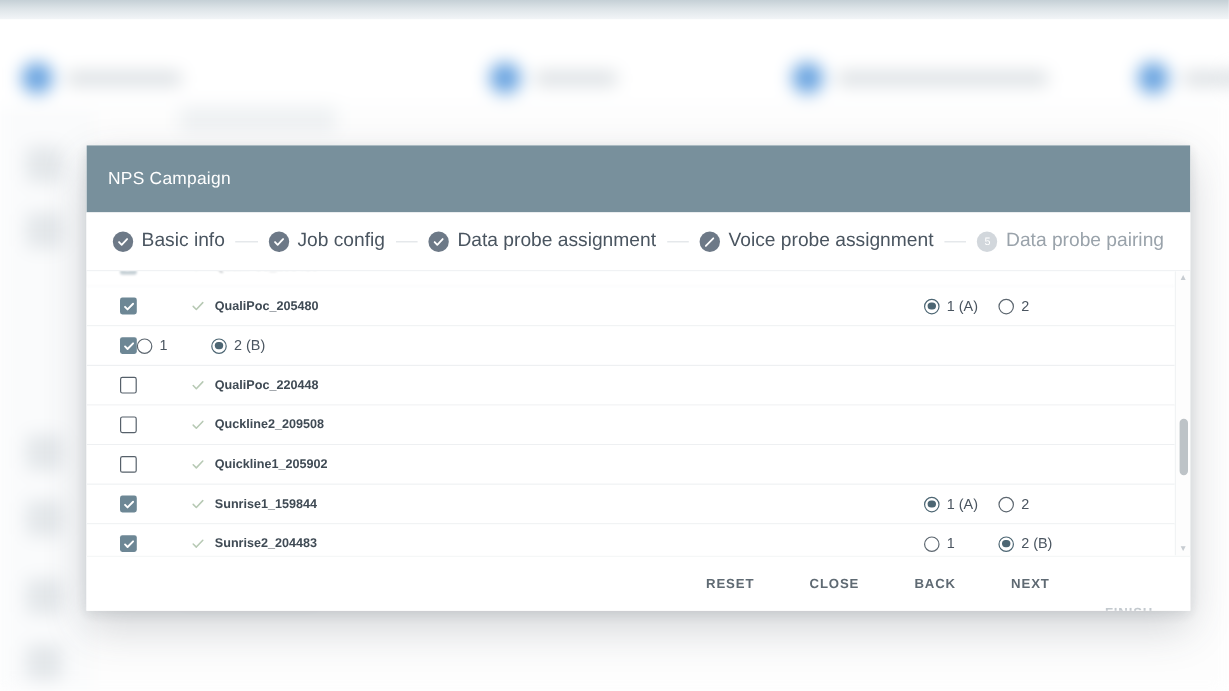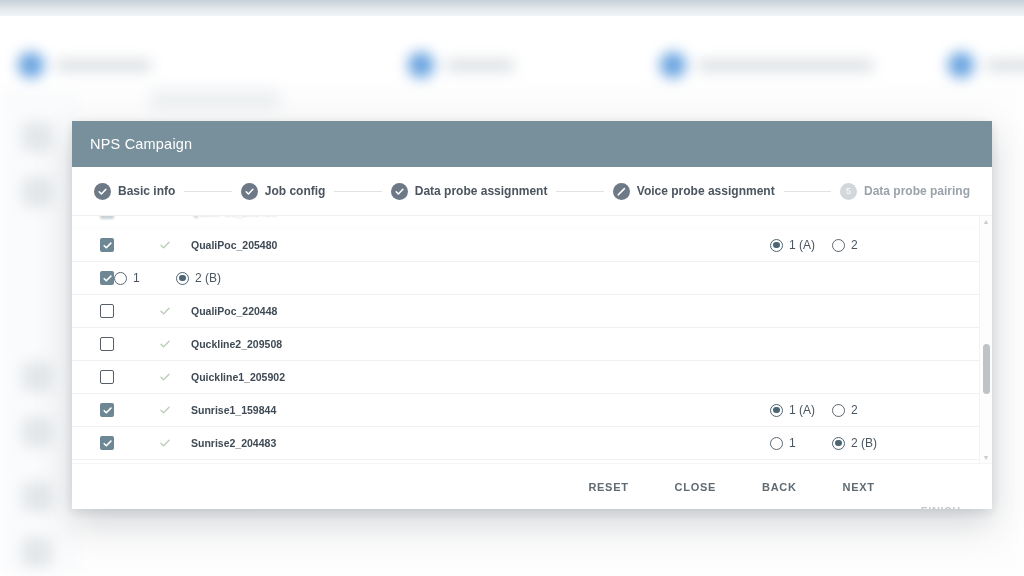--- a/index.html
+++ b/index.html
@@ -90,21 +90,21 @@
     width: 920px;
     height: 388px;
     background: #ffffff;
     box-shadow: 0 14px 34px rgba(60,70,80,.22), 0 3px 10px rgba(60,70,80,.14);
     display: flex;
     flex-direction: column;
     overflow: hidden;
   }
 
   .dialog-header {
-    height: 46px;
+    height: 56px;
     flex: none;
     background: #78909c;
     display: flex;
     align-items: center;
     padding: 0 18px;
   }
   .dialog-title {
     color: #ffffff;
     font-size: 14.5px;
     letter-spacing: .2px;
@@ -135,24 +135,23 @@
   }
   .step-circle.done, .step-circle.active { background: #6d7987; }
   .step-circle.todo { background: #d2d7dc; }
   .step-circle svg { display: block; }
   .step-num {
     color: #ffffff;
     font-size: 9px;
     line-height: 1;
   }
   .step-label {
-    font-size: 12px;
+    font-size: 16px;
     color: #4a5560;
     white-space: nowrap;
-    font-weight: bold;
   }
   .step-circle.todo + .step-label { color: #9aa3ab; }
   .step-connector {
     flex: 1 1 auto;
     height: 1px;
     background: #dfe3e6;
     margin: 0 9px;
     min-width: 18px;
   }
 
@@ -190,21 +189,21 @@
     align-items: center;
     justify-content: center;
   }
   .cb.on  { background: #6d8795; }
   .cb.off { background: #ffffff; border: 1.6px solid #56606a; }
   .cb svg { display: block; }
 
   .row-name-wrap {
     display: flex;
     align-items: center;
-    gap: 20px;
+    gap: 8px;
     margin-left: 45px;
     flex: 1 1 auto;
     min-width: 0;
   }
   .ok-check { flex: none; display: block; }
   .row-name {
     font-size: 10.5px;
     font-weight: bold;
     color: #3f4a54;
     white-space: nowrap;

